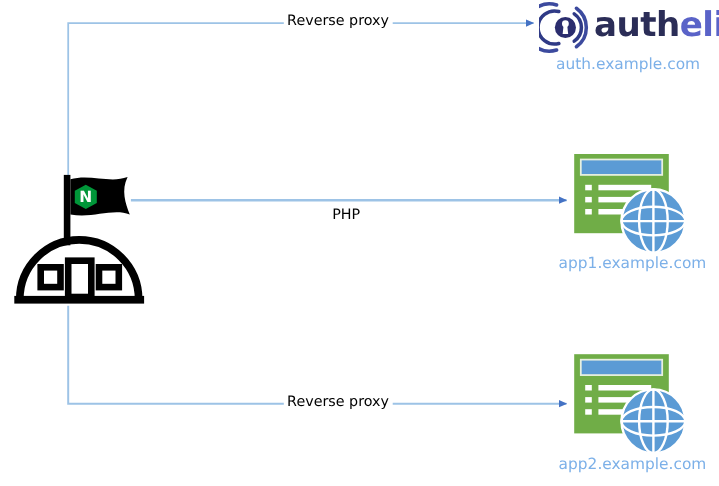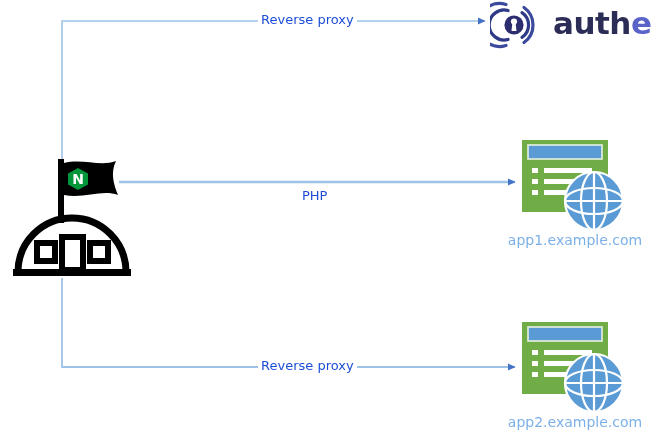--- a/index.html
+++ b/index.html
@@ -21,21 +21,21 @@
     position: absolute;
     left: 0;
     top: 0;
     width: 654px;
     height: 442px;
   }
 
   
   .conn-label {
     position: absolute;
-    color: #1d4ed8;
+    color: #000000;
     font-size: 13px;
     line-height: 16px;
     background: #ffffff;
     padding: 0 3px;
     white-space: nowrap;
   }
   #label-reverse-proxy-top { left: 258px; top: 12px; }
   #label-php              { left: 299px; top: 188px; }
   #label-reverse-proxy-bot { left: 258px; top: 358px; }
 
@@ -64,21 +64,21 @@
   #authelia-wordmark {
     position: absolute;
     left: 52px;
     top: 6px;
     font-size: 31px;
     font-weight: bold;
     letter-spacing: -0.5px;
     line-height: 34px;
     white-space: nowrap;
   }
-  .wm-dark  { color: #2B2D57; margin-left: 13px; }
+  .wm-dark  { color: #2B2D57; }
   .wm-light { color: #5A63C8; }
 
   
   .node-app {
     position: absolute;
     width: 116px;
     height: 100px;
   }
   #node-app1 { left: 518px; top: 136px; }
   #node-app2 { left: 518px; top: 318px; }
@@ -156,20 +156,21 @@
       <circle cx="24" cy="24" r="9.6" fill="#2B2D6E"></circle>
 
       <circle cx="24" cy="20.6" r="3.1" fill="#ffffff"></circle>
       <path d="M22.4,21.6 L25.6,21.6 L26.5,30 L21.5,30 Z" fill="#ffffff"></path>
     </svg>
     <div id="authelia-wordmark">
       <span class="wm-dark">auth</span><span class="wm-light">elia</span>
     </div>
   </div>
 
+  <div class="caption" id="caption-authelia">auth.example.com</div>
 
   <div class="node-app" id="node-app1">
     <svg width="116" height="100" viewBox="0 0 116 100" xmlns="http://www.w3.org/2000/svg">
 
       <rect x="4" y="4" width="86" height="72" fill="#70AD47"></rect>
 
       <rect x="10" y="9" width="74" height="14" fill="#5B9BD5" stroke="#E8F0E0" stroke-width="1.6"></rect>
 
       <rect x="14" y="32" width="6" height="5" fill="#ffffff"></rect>
       <rect x="26" y="32" width="48" height="5" fill="#ffffff"></rect>

